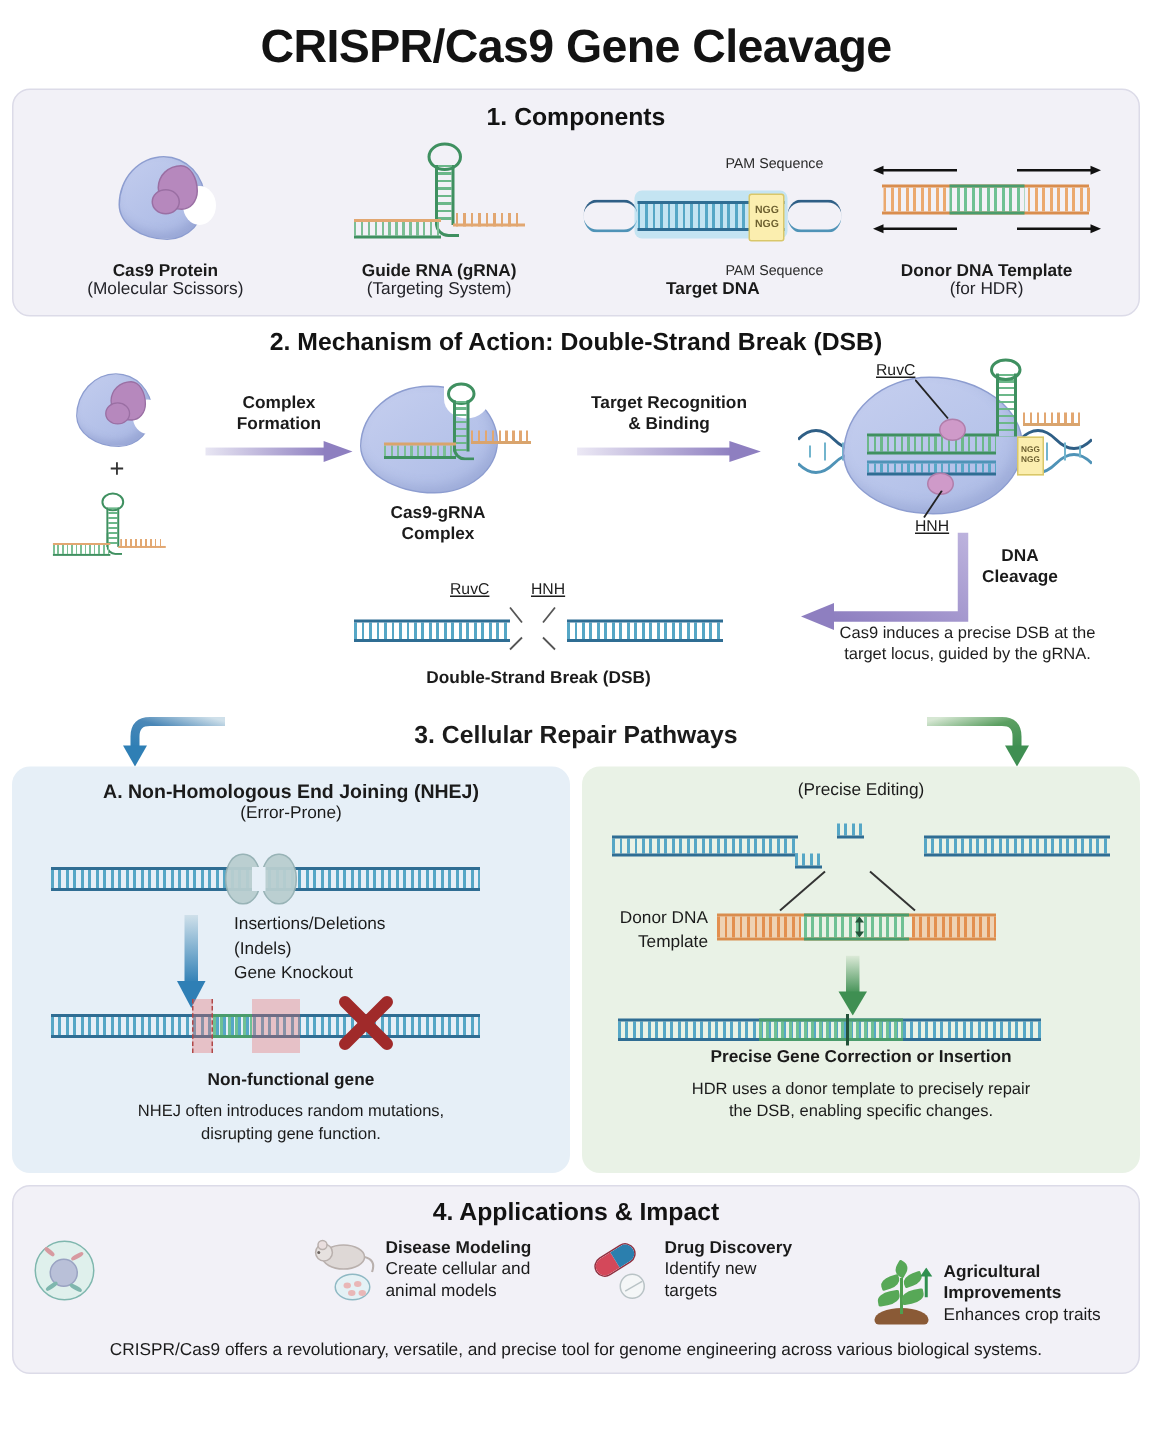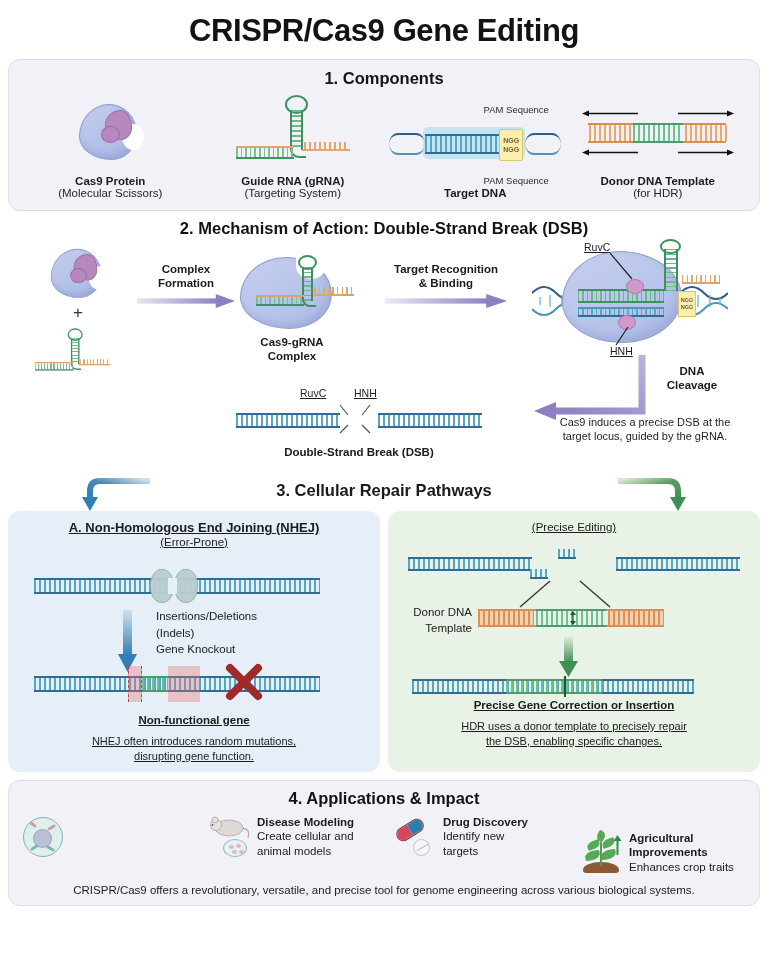--- a/index.html
+++ b/index.html
@@ -258,21 +258,21 @@
     border-top: 2.5px solid #2f6d93; border-bottom: 2.5px solid #2f6d93;
     background-image: repeating-linear-gradient(to right,#56a7c6 0 1.7px,transparent 1.7px 5px);
   }
   .dsb .fragL { left: 0; width: 104px; }
   .dsb .fragR { right: 0; width: 104px; }
 
   
   #sec3 { margin-top: 4px; position: relative; }
   .sec3-head { text-align: center; font-size: 16.5px; font-weight: bold; position: relative; height: 26px; }
   .pathrow { display: flex; gap: 8px; margin: 4px 2px 0; }
-  .pathcol { flex: 1; border-radius: 12px; padding: 9px 10px 8px; position: relative; text-decoration: underline; }
+  .pathcol { flex: 1; border-radius: 12px; padding: 9px 10px 18px; position: relative; }
   .path-title { text-align: center; font-size: 13px; font-weight: bold; }
   .path-sub { text-align: center; font-size: 11.5px; margin-top: 1px; }
   .path-foot { text-align: center; font-size: 11px; line-height: 1.35; margin-top: 8px; }
   .path-res { text-align: center; font-size: 11.5px; font-weight: bold; margin-top: 6px; }
 
   .nhej-art { position: relative; height: 150px; margin-top: 10px; }
   .nhej-dna {
     position: absolute; left: 16px; top: 20px; width: 286px; height: 16px;
     border-top: 2.5px solid #2f6d93; border-bottom: 2.5px solid #2f6d93;
     background-image: repeating-linear-gradient(to right,#56a7c6 0 1.7px,transparent 1.7px 5px);
@@ -365,21 +365,21 @@
     background: #8a5a36; border-radius: 50% 50% 3px 3px / 70% 70% 3px 3px; }
   .stem2 { position: absolute; left: 21px; bottom: 9px; width: 2px; height: 24px; background: #4f9e4f; }
   .leaf { position: absolute; background: #57a857; border-radius: 60% 10% 60% 10%; }
   .uparrow { position: absolute; right: 1px; top: 4px; width: 9px; height: 20px; }
 </style>
 </head>
 <body>
 
 <div class="page">
 
-  <div class="main-title">CRISPR/Cas9 Gene Editing</div>
+  <div class="main-title">CRISPR/Cas9 Gene Cleavage</div>
 
   <div class="panel panel-lavender" id="sec1">
     <div class="panel-title">1. Components</div>
     <div class="comp-row">
 
       <div class="comp">
         <div class="comp-art">
           <div class="cas9">
             <div class="lobe"></div>
               <div class="notch"></div>
@@ -571,21 +571,21 @@
           <line x1="0" y1="0" x2="22" y2="26" stroke="#222" stroke-width="1.2"></line>
         </svg>
         <div class="small-lbl" style="position:absolute; left:78px; top:100px;">HNH</div>
         <svg style="position:absolute; left:82px; top:82px;" width="20" height="20">
           <line x1="14" y1="0" x2="2" y2="18" stroke="#222" stroke-width="1.2"></line>
         </svg>
       </div>
     </div>
 
     <div class="stage" style="left:608px; top:136px;">
-      <div class="arrow-lbl" style="position:absolute; left:36px; top:10px; width:80px;">
+      <div class="arrow-lbl" style="position:absolute; left:24px; top:10px; width:80px;">
         <span>DNA</span><br>
         <span>Cleavage</span>
       </div>
       <svg width="130" height="74" viewBox="0 0 130 74" style="position:absolute; left:-90px; top:0;">
         <defs>
             <linearGradient id="pg3" x1="1" y1="0" x2="0" y2="1">
               <stop offset="0" stop-color="#bcb2dd"></stop>
               <stop offset="1" stop-color="#8e7fc0"></stop>
             </linearGradient>
           </defs>

